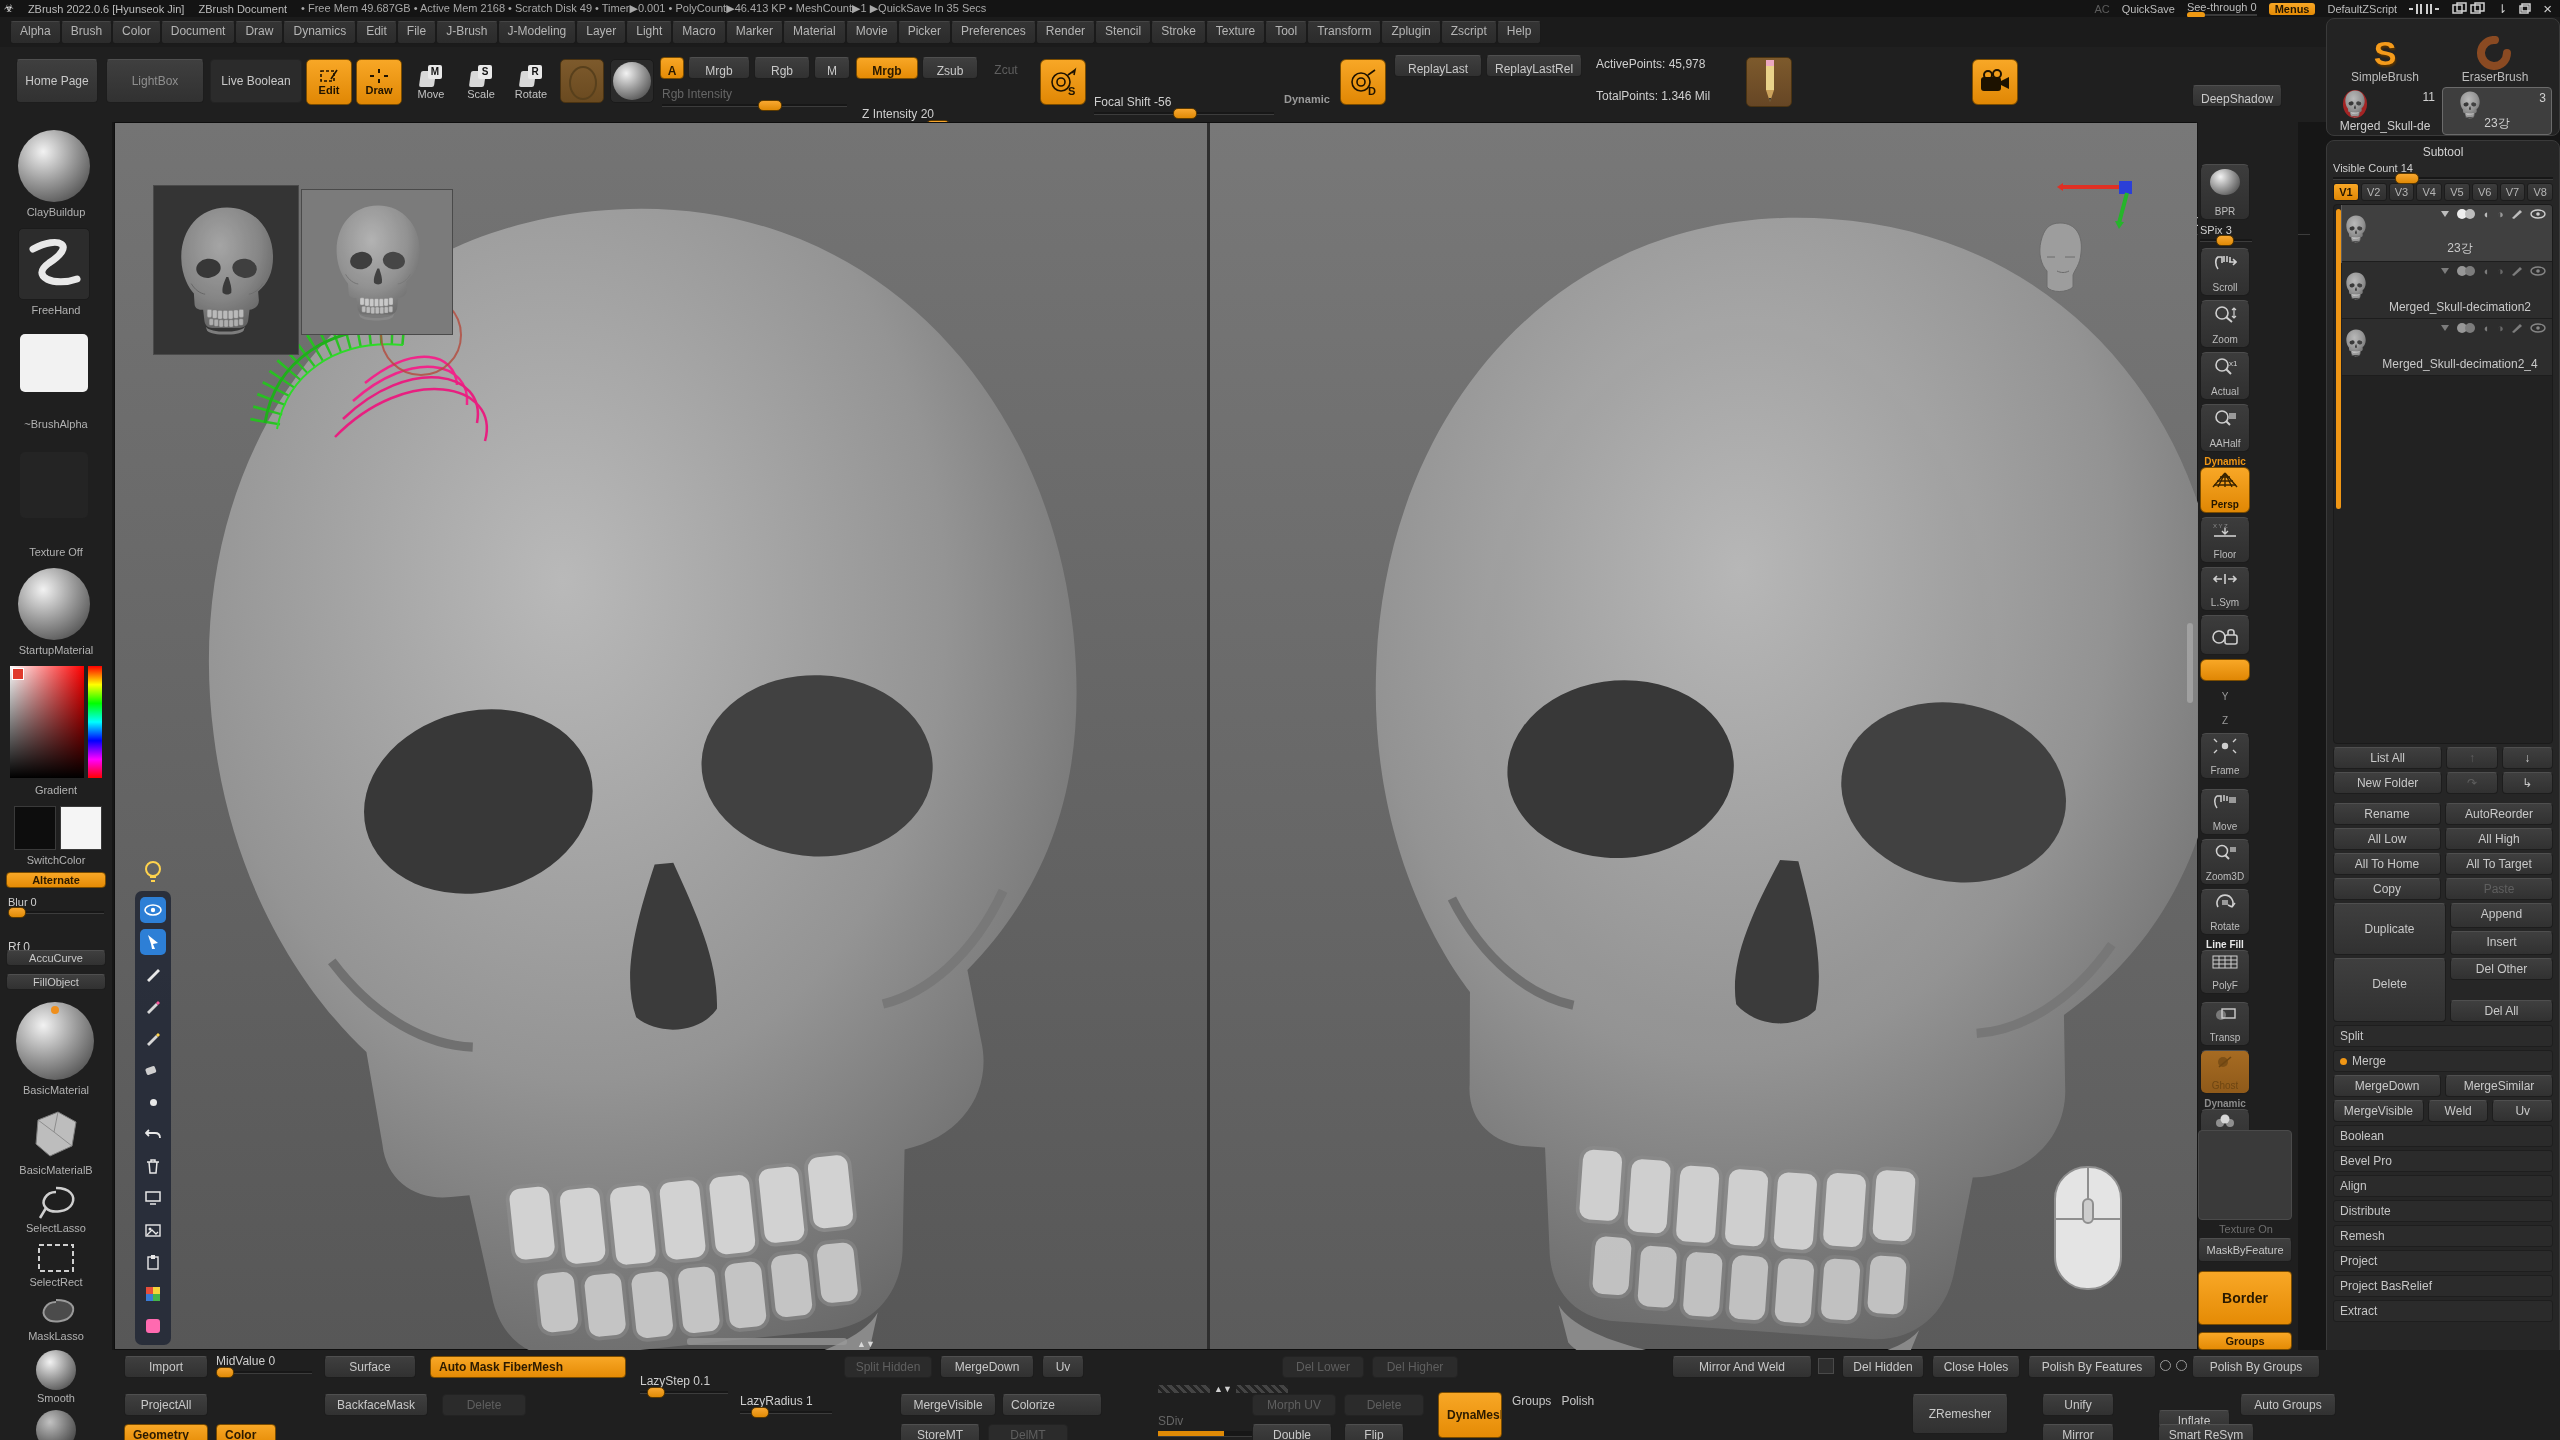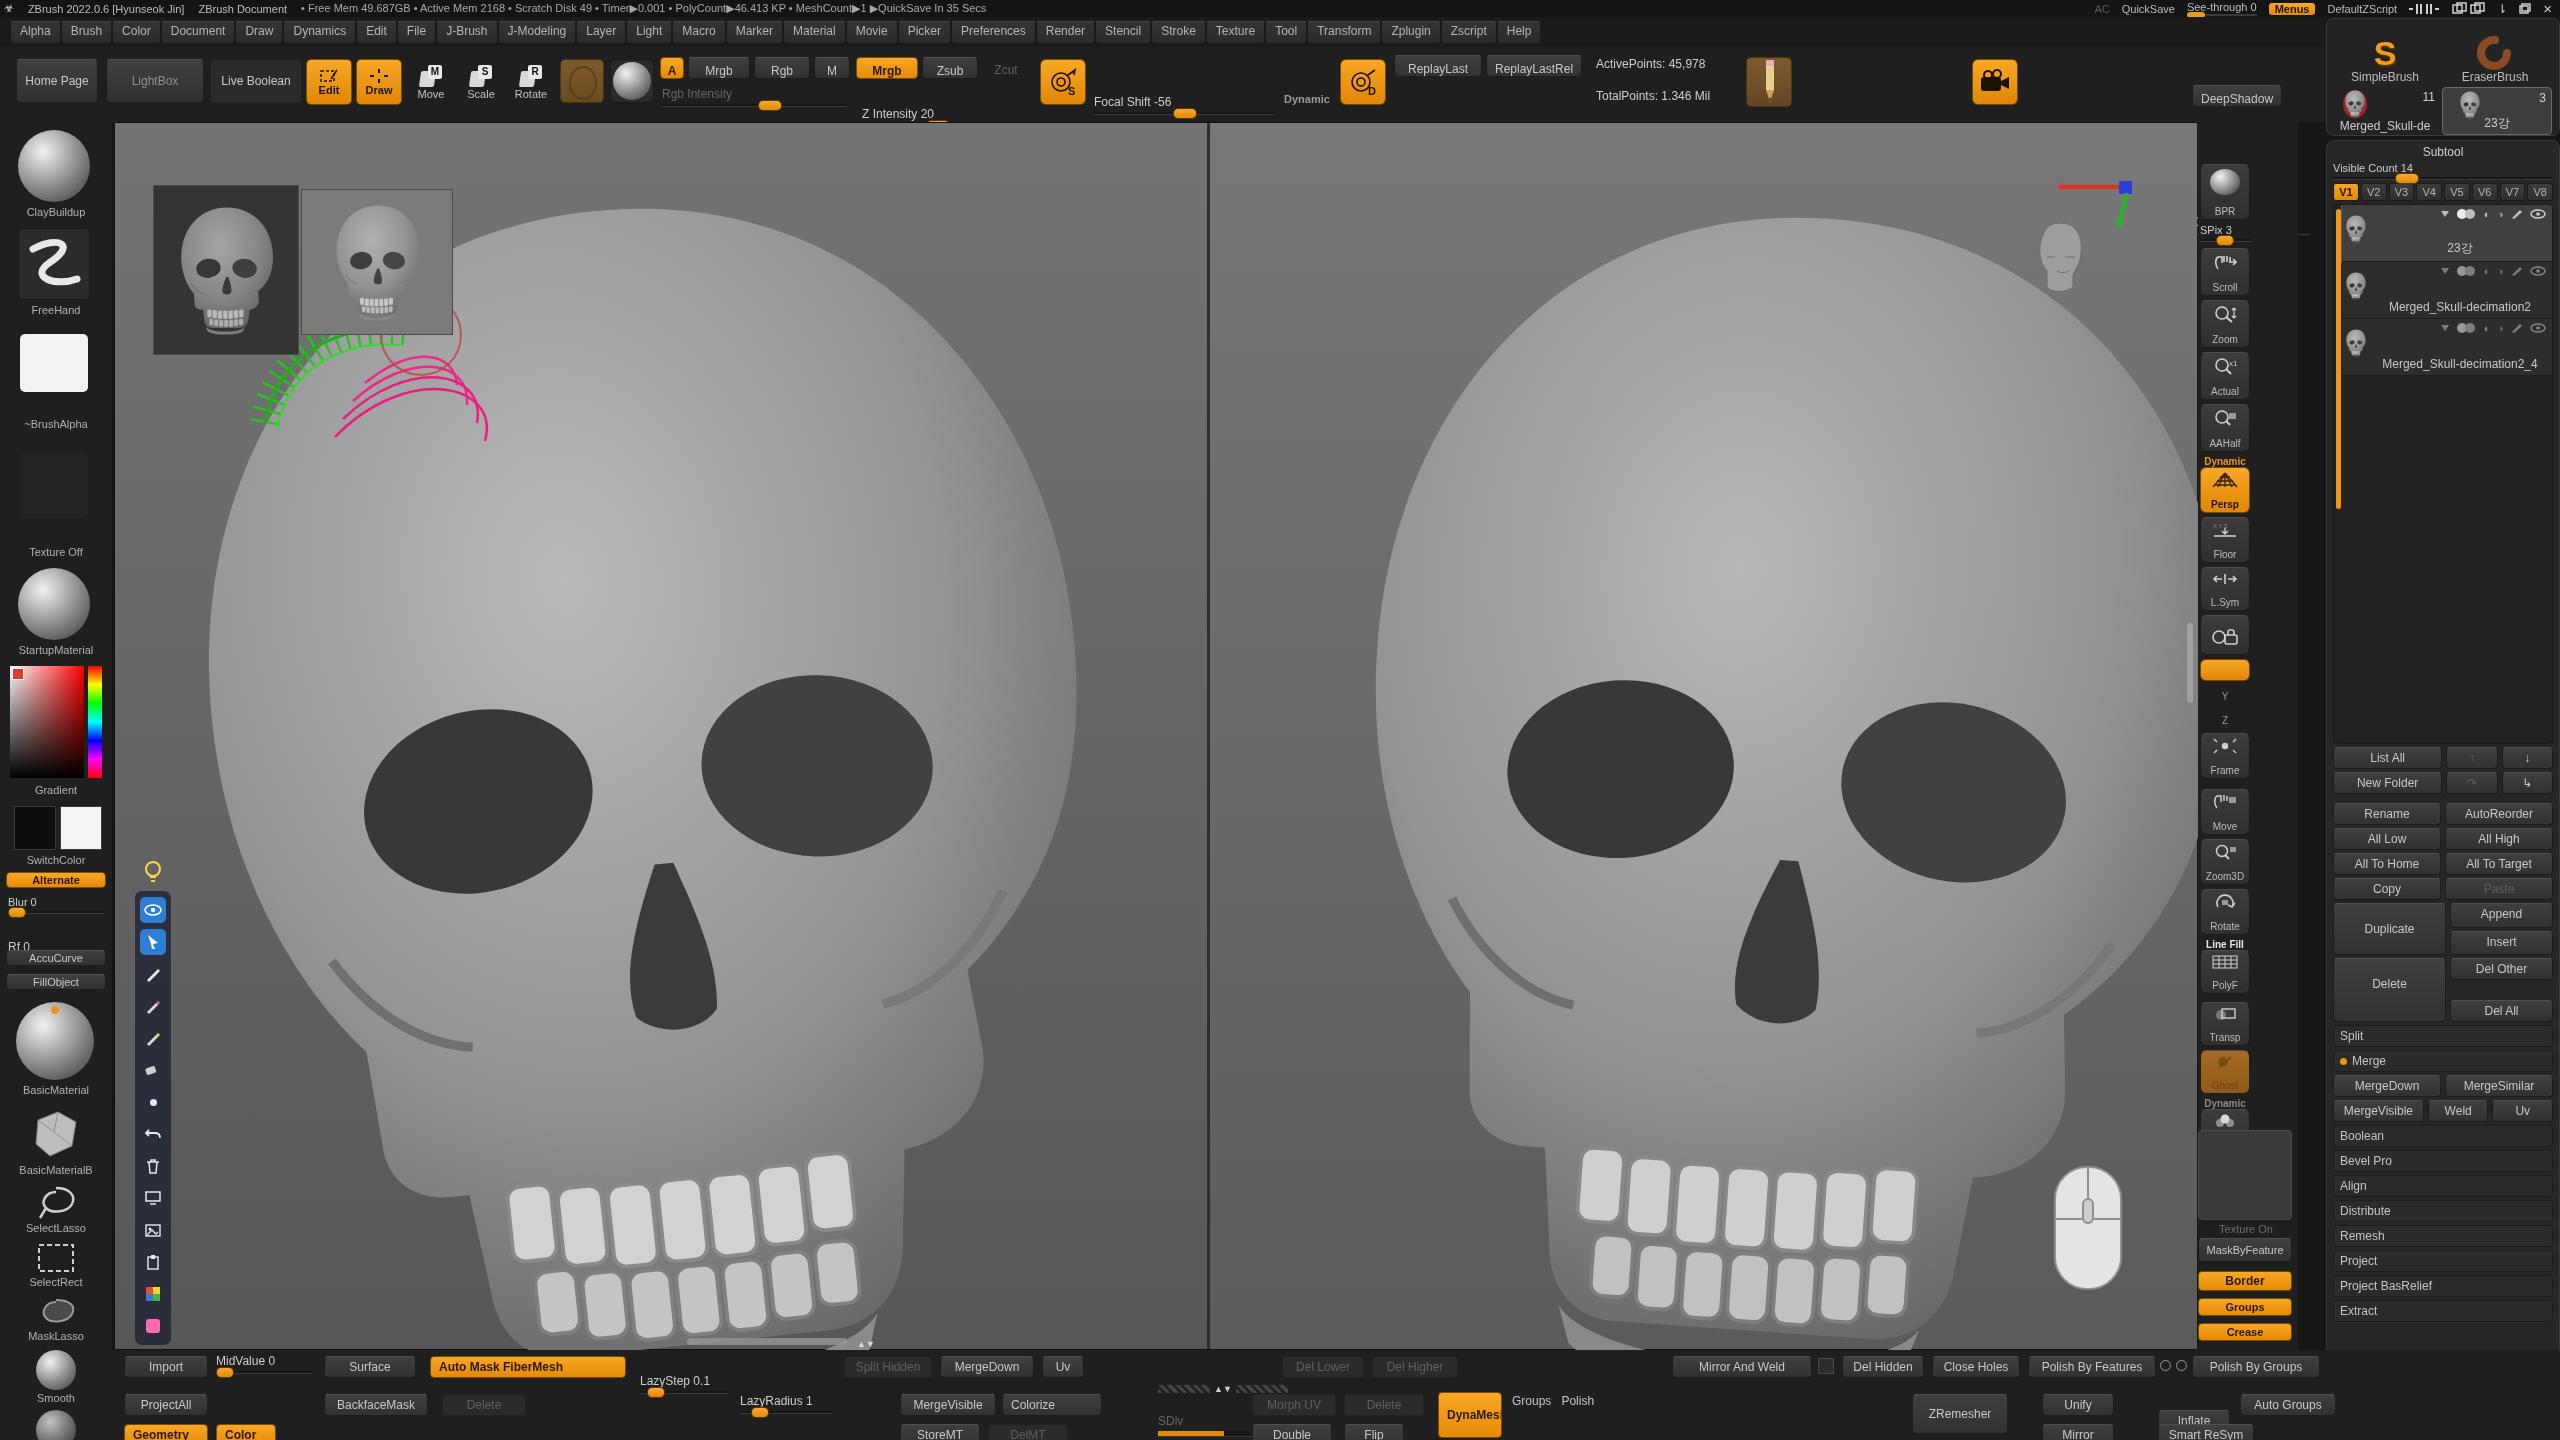--- a/index.html
+++ b/index.html
@@ -845,21 +845,21 @@
           <path d="M7,7 L4,7 M17,7 L20,7"></path>
         </g>
       </svg>
     <span class="lbl">Xpose</span>
   </div>
 
   <div class="texpanel">
     <div class="texprev"></div>
     <div class="lbl" style="color:#6e6e6e;margin:3px 0;">Texture On</div>
     <div class="btn" style="width:94px;padding:5px 2px;font-size:11px;">MaskByFeature</div>
-    <div class="btn orange" style="width:94px;margin-top:5px;padding:2px;font-size:12px;">Border</div>
+    <div class="btn orange" style="width:94px;margin-top:5px;padding:18px;font-size:14px;">Border</div>
     <div class="btn orange" style="width:94px;margin-top:3px;padding:2px;font-size: 11px;">Groups</div>
     <div class="btn orange" style="width:94px;margin-top:3px;padding:2px;font-size:11px;">Crease</div>
     <div class="slider" style="width:94px;margin-top:5px;font-size:11px;">
       <div class="slabel">Split Screen 1</div>
       <div class="track">
           <div class="knob" style="left:20%;width:16px;"></div>
         </div>
     </div>
   </div>
 </div>

